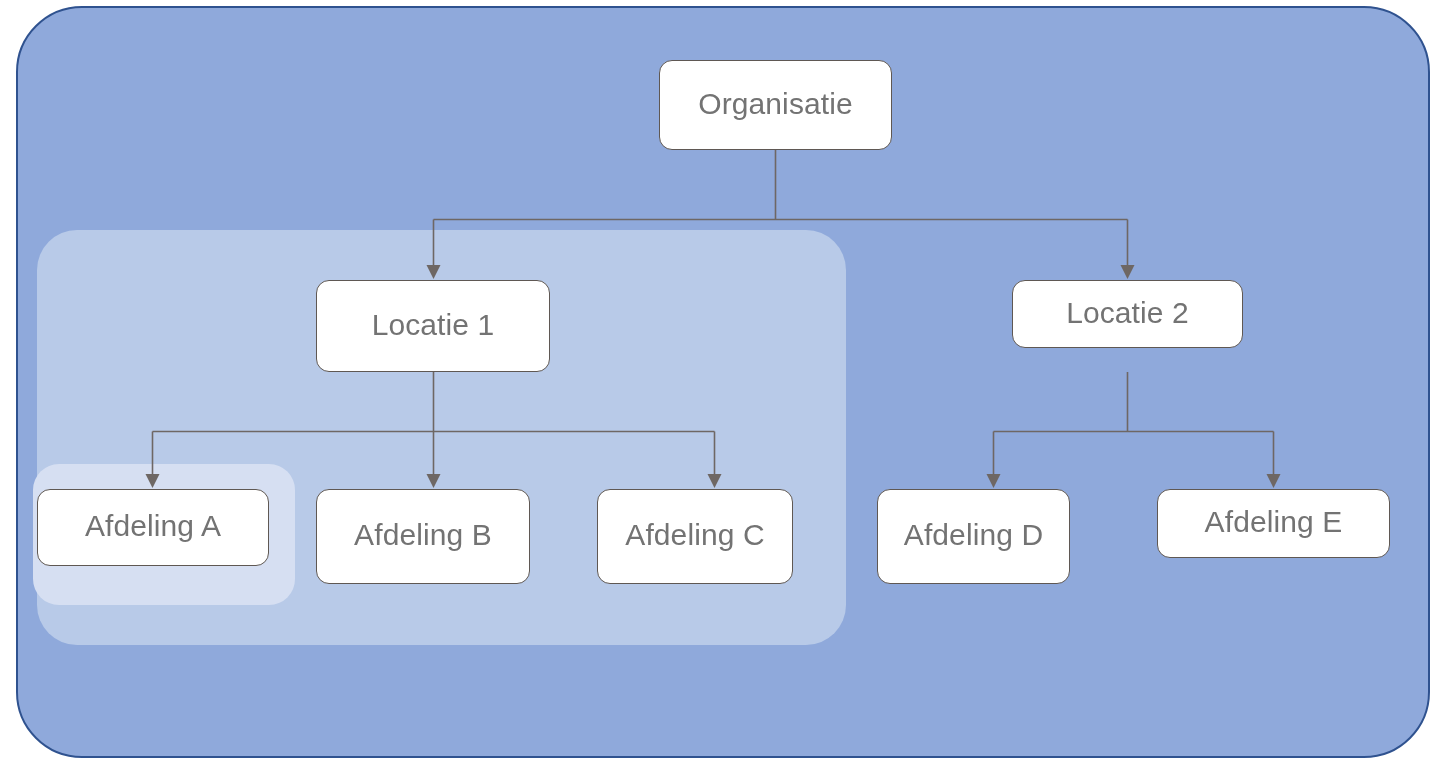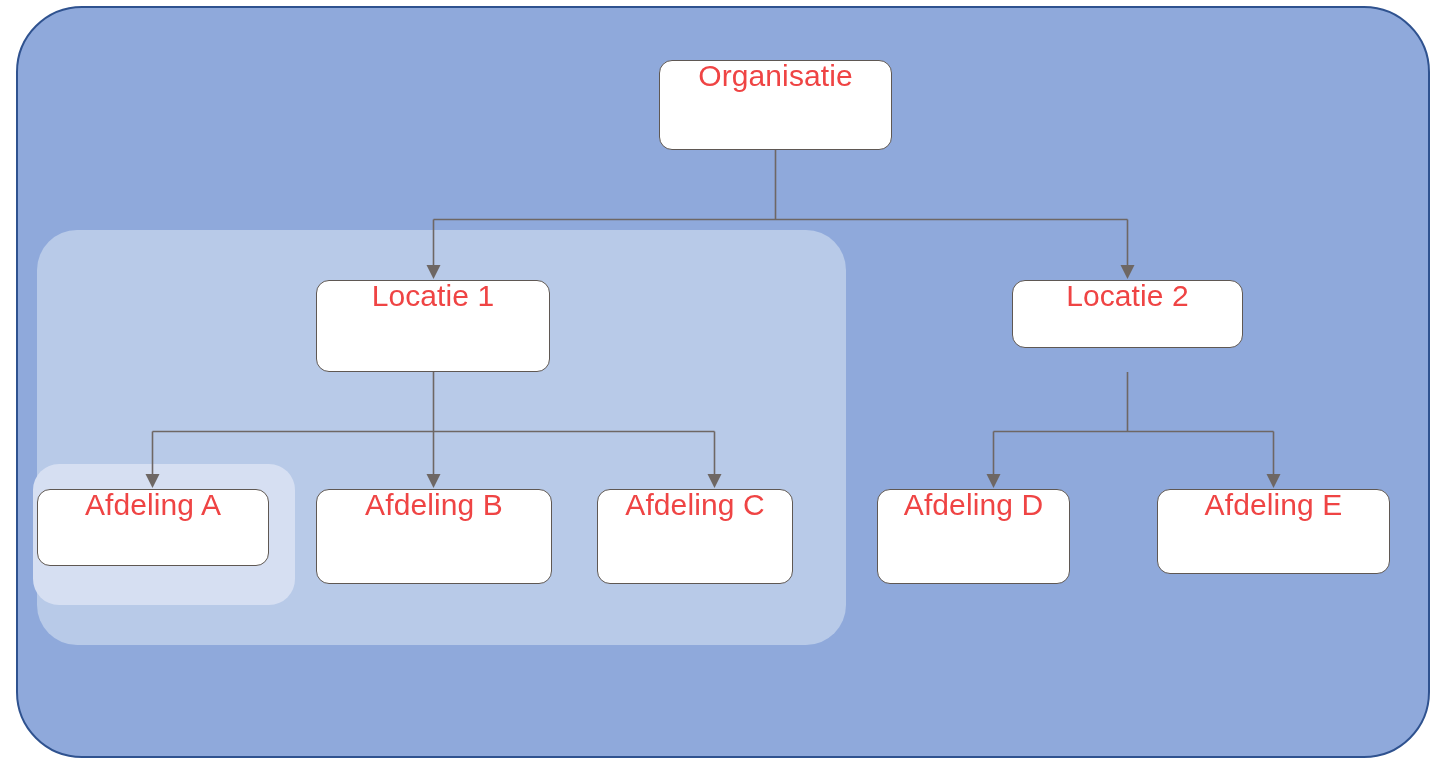--- a/index.html
+++ b/index.html
@@ -70,22 +70,23 @@
   }
 
   
   .node {
     position: absolute;
     background: #FFFFFF;
     border: 1.7px solid #5F5853;
     border-radius: 13px;
     box-sizing: border-box;
     display: flex;
+    align-items: center;
     justify-content: center;
-    color: #ef4444;
+    color: #737373;
     font-size: 30px;
     line-height: 1;
     letter-spacing: 0.1px;
     white-space: nowrap;
   }
   .node-label {
     display: block;
     padding-bottom: 3px;
   }
 </style>
@@ -140,29 +141,29 @@
   </div>
 
   <div class="node" style="left:1012px; top:280px; width:231px; height:68px;">
     <span class="node-label">Locatie 2</span>
   </div>
 
   <div class="node" style="left:37px; top:489px; width:232px; height:77px;">
     <span class="node-label">Afdeling A</span>
   </div>
 
-  <div class="node" style="left:316px; top:489px; width:236px; height:95px;">
+  <div class="node" style="left:316px; top:489px; width:214px; height:95px;">
     <span class="node-label">Afdeling B</span>
   </div>
 
   <div class="node" style="left:597px; top:489px; width:196px; height:95px;">
     <span class="node-label">Afdeling C</span>
   </div>
 
   <div class="node" style="left:877px; top:489px; width:193px; height:95px;">
     <span class="node-label">Afdeling D</span>
   </div>
 
-  <div class="node" style="left:1157px; top:489px; width:233px; height:85px;">
+  <div class="node" style="left:1157px; top:489px; width:233px; height:69px;">
     <span class="node-label">Afdeling E</span>
   </div>
 
 </div>
 
 </body></html>

